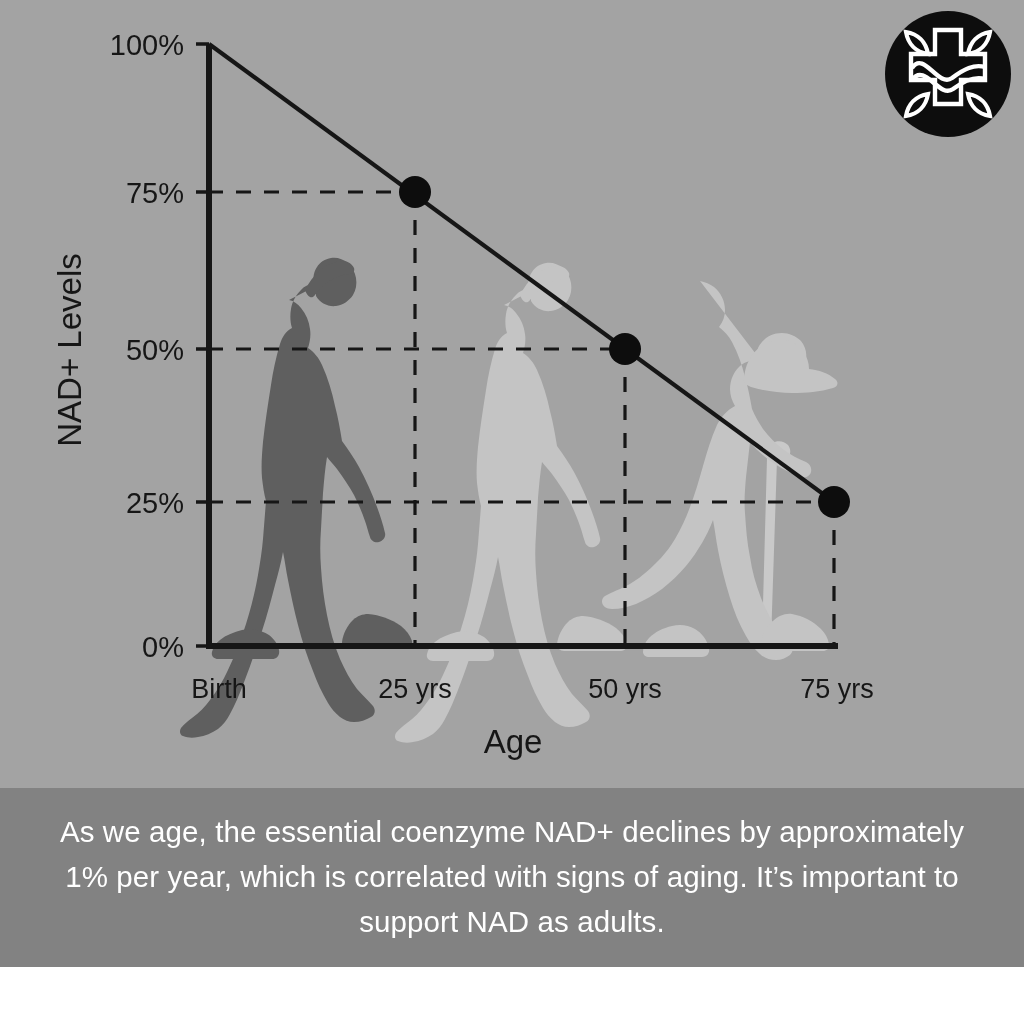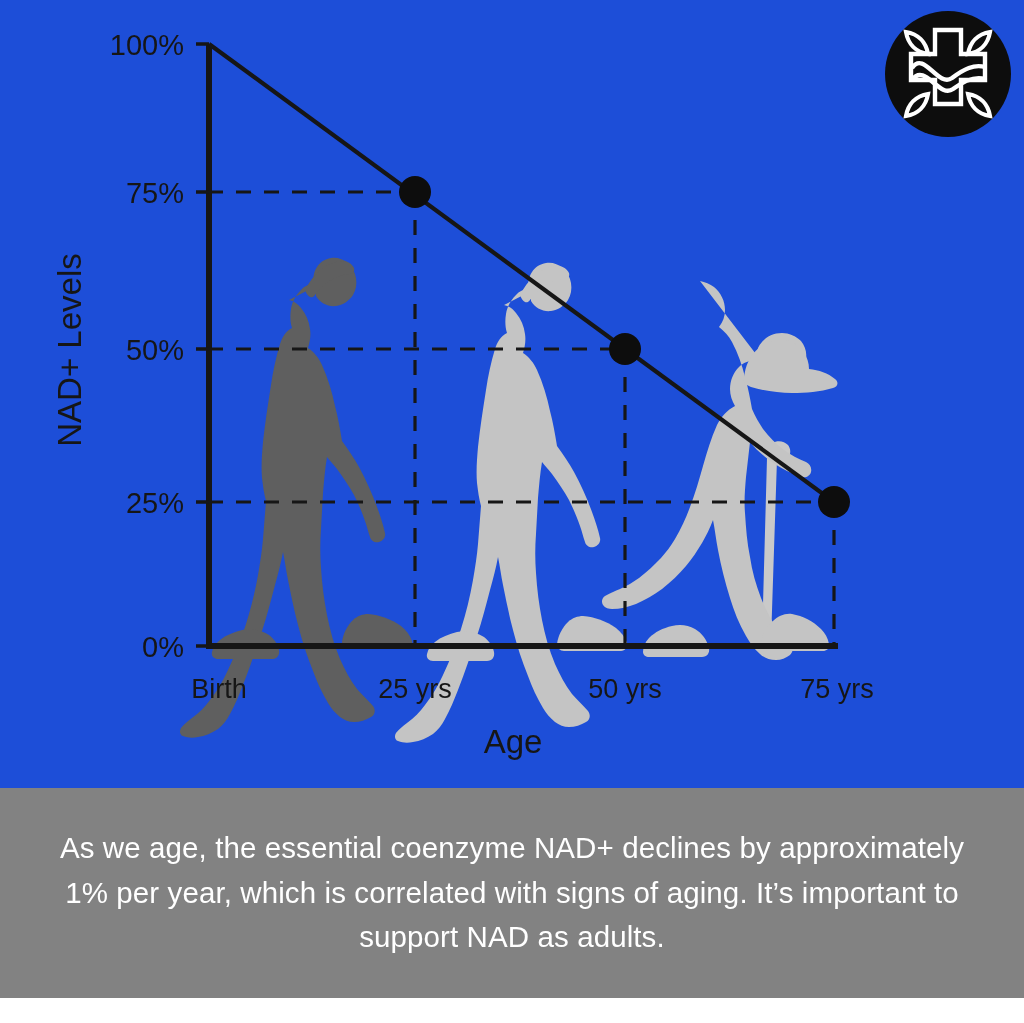--- a/index.html
+++ b/index.html
@@ -21,21 +21,21 @@
     height: 1023px;
     background: #ffffff;
   }
   
   #chart-panel {
     position: absolute;
     left: 0;
     top: 0;
     width: 1024px;
     height: 788px;
-    background: #1d4ed8;
+    background: #a3a3a3;
   }
   #chart-svg {
     position: absolute;
     left: 0;
     top: 0;
     width: 1024px;
     height: 788px;
     display: block;
   }
   
@@ -45,21 +45,21 @@
     top: 4px;
     width: 140px;
     height: 140px;
   }
   
   #caption-band {
     position: absolute;
     left: 0;
     top: 788px;
     width: 1024px;
-    height: 210px;
+    height: 179px;
     background: #828282;
     display: flex;
     align-items: center;
     justify-content: center;
     box-sizing: border-box;
     padding: 0 58px;
   }
   #caption-text {
     color: #ffffff;
     font-family: "Liberation Sans", sans-serif;

